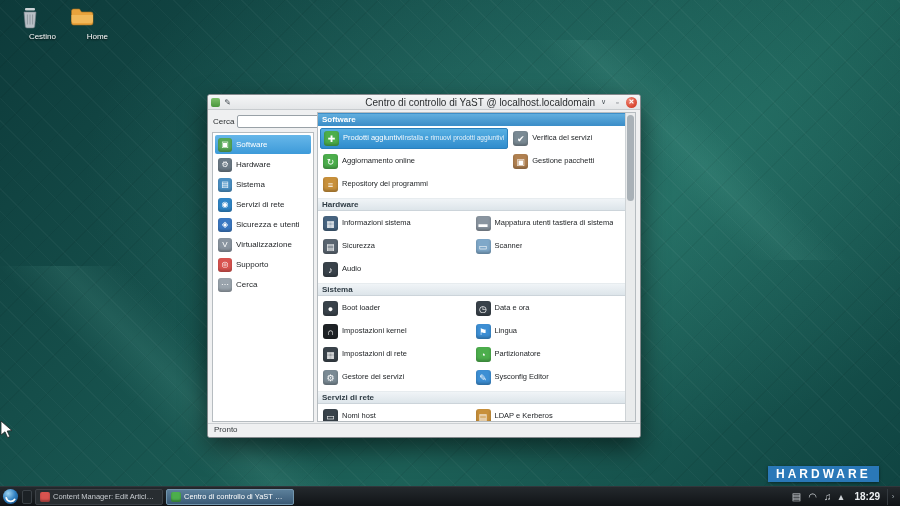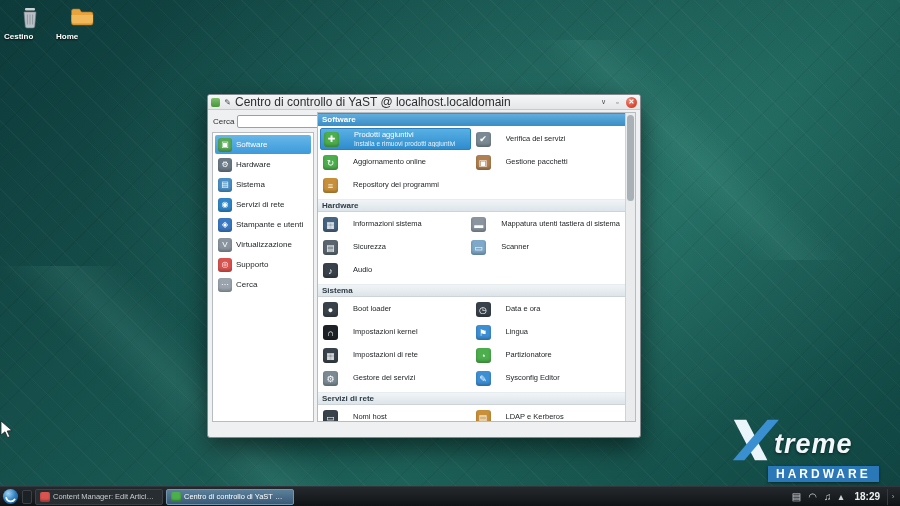--- a/index.html
+++ b/index.html
@@ -17,22 +17,22 @@
       repeating-linear-gradient(45deg, rgba(255,255,255,0.03) 0 1px, transparent 1px 16px),
       repeating-linear-gradient(-45deg, rgba(0,0,0,0.05) 0 1px, transparent 1px 22px);
   }
   .streak { position:absolute; pointer-events:none; }
   .streak.s1 { left:-40px; bottom:20px; width:420px; height:220px;
     background: linear-gradient(45deg, transparent 40%, rgba(150,235,215,0.10) 50%, transparent 60%); }
   .streak.s2 { right:0; top:40px; width:420px; height:220px;
     background: linear-gradient(45deg, transparent 42%, rgba(150,235,215,0.08) 50%, transparent 58%); }
 
   
-  .desk-icon { position:absolute; width:52px; text-align:left; color:#fff; font-size:8px;
-    text-shadow: 0 1px 2px rgba(0,0,0,0.9); cursor:default;font-weight:bold; }
+  .desk-icon { position:absolute; width:52px; text-align:right; color:#fff; font-size:8px;
+    text-shadow: 0 1px 2px rgba(0,0,0,0.9); cursor:default; }
   .desk-icon .glyph { display:flex; justify-content:center; height:26px; }
   #desk-cestino { left:4px; top:6px; }
   #desk-home   { left:56px; top:6px; }
 
   
   .logo { position:absolute; right:6px; bottom:24px; width:170px; }
   .logo .row1 { display:flex; align-items:flex-end; }
   .logo .treme { color:#f2f7fa; font-size:27px; font-weight:bold; font-style:italic;
     letter-spacing:1px; margin-left:-8px; margin-bottom:4px; text-shadow:0 1px 3px rgba(0,0,0,0.6); }
   .logo .hw { background:#2a78b8; color:#fff; font-weight:bold; font-size:12px;
@@ -45,21 +45,21 @@
   
   .window { position:absolute; left:207px; top:94px; width:434px; height:344px;
     background:#eff0f1; border:1px solid #84898d; border-radius:3px;
     box-shadow: 0 10px 26px rgba(0,0,0,0.55); }
   .titlebar { height:15px; display:flex; align-items:center; padding:0 3px; gap:3px;
     background:linear-gradient(#f5f6f7,#e4e6e8); border-bottom:1px solid #c7cbce;
     border-radius:2px 2px 0 0; font-size:8px; color:#2b2e30; }
   .tb-ico { font-size:8px; color:#4a5258; width:9px; text-align:center; }
   .tb-appico { width:9px; height:9px; border-radius:2px;
     background:linear-gradient(#7ec06a,#49963c); }
-  .tb-title { flex:1; text-align:left; font-size:12px; white-space:nowrap; overflow:hidden; }
+  .tb-title { flex:1; text-align:right; font-size:10px; white-space:nowrap; overflow:hidden; }
   .tb-btn { width:11px; height:11px; display:flex; align-items:center; justify-content:center;
     font-size:7px; color:#4a5258; cursor:pointer; }
   .tb-btn.close { background:radial-gradient(circle at 35% 30%, #f08a7a, #d8452f 70%);
     border-radius:50%; color:#fff; font-size:7px; font-weight:bold; }
 
   .win-body { position:absolute; top:17px; left:4px; right:4px; bottom:15px; display:flex; gap:3px; }
 
   
   .left-col { width:102px; display:flex; flex-direction:column; }
   .search-row { display:flex; align-items:center; gap:3px; margin:3px 1px 4px; }
@@ -83,21 +83,21 @@
     border-bottom:1px solid #ccd4da; margin:2px 0 1px; }
   .sec-header.accent { background:linear-gradient(#61aede,#3d8fc9); color:#fff;
     border-color:#3d8fc9; margin-top:0; }
   .sec-grid { display:grid; grid-template-columns:1fr 1fr; column-gap:2px; row-gap:2px; padding:1px 2px; }
   .pane-item { display:flex; align-items:center; gap:4px; min-height:21px; padding:2px 3px;
     border-radius:2px; cursor:pointer; }
   .pane-item.selected { background:linear-gradient(#58b0e3,#2f8ccd); border:1px solid #2a80bd; }
   .it-ico { width:15px; height:15px; flex:0 0 auto; border-radius:3px; color:#fff;
     display:flex; align-items:center; justify-content:center; font-size:9px;
     box-shadow: inset 0 -2px 3px rgba(0,0,0,0.25); }
-  .it-text { display:flex; flex-direction:column; line-height:1.15; overflow:hidden;margin-left:11px; }
+  .it-text { display:flex; flex-direction:row; line-height:1.15; overflow:hidden; }
   .it-label { font-size:7.5px; color:#232629; white-space:nowrap; overflow:hidden; text-overflow:ellipsis; }
   .pane-item.selected .it-label { color:#fff; }
   .it-sub { font-size:6.5px; color:#e7f3fb; white-space:nowrap; overflow:hidden; }
   .scrollbar { position:absolute; top:0; right:0; bottom:0; width:10px;
     background:#e9ebec; border-left:1px solid #ced3d6; }
   .scroll-thumb { position:absolute; top:2px; left:1px; right:1px; height:86px;
     background:#a9b1b7; border-radius:4px; cursor:pointer; }
 
   .statusbar { position:absolute; left:0; right:0; bottom:0; height:14px;
     border-top:1px solid #ccd0d3; font-size:8px; color:#33383c; padding:1px 6px;
@@ -144,27 +144,20 @@
   <span class="glyph">
     <svg width="25" height="22" viewBox="0 0 25 21">
       <path d="M1.5 4.5 a2 2 0 0 1 2 -2 h6 l2 3 h9.5 a2 2 0 0 1 2 2 v9 a2 2 0 0 1 -2 2 h-17.5 a2 2 0 0 1 -2 -2 Z" fill="#e9a33c" stroke="#a86f1e" stroke-width="0.6"></path>
       <path d="M1.5 8.5 h21.5 v6 a2 2 0 0 1 -2 2 h-17.5 a2 2 0 0 1 -2 -2 Z" fill="#f2b95a"></path>
     </svg>
   </span>
   <span>Home</span>
 </div>
 
 <div class="logo">
-  <div class="row1">
-    <svg width="58" height="48" viewBox="0 0 60 50">
-      <path d="M10 4 L32 46 L45 46 L23 4 Z" fill="#eaf4fb"></path>
-      <path d="M45 4 L9 46 L21 46 L57 4 Z" fill="#3a8fd0"></path>
-    </svg>
-    <span class="treme">treme</span>
-  </div>
   <span class="hw">HARDWARE</span>
 </div>
 
 <div class="cursor">
   <svg width="14" height="20" viewBox="0 0 14 20">
     <path d="M1,1 L1,15 L5,11.8 L7.6,17.6 L9.8,16.6 L7.2,11 L12,10.6 Z" fill="#fff" stroke="#222" stroke-width="0.8"></path>
   </svg>
 </div>
 
 <div class="window">
@@ -195,21 +188,21 @@
           <div class="sb-item">
     <span class="sb-ico" style="background: rgb(74, 144, 196);">▤</span>
     <span class="sb-label">Sistema</span>
   </div>
           <div class="sb-item">
     <span class="sb-ico" style="background: rgb(47, 134, 200);">◉</span>
     <span class="sb-label">Servizi di rete</span>
   </div>
           <div class="sb-item">
     <span class="sb-ico" style="background: rgb(58, 120, 194);">◈</span>
-    <span class="sb-label">Stampante e utenti</span>
+    <span class="sb-label">Sicurezza e utenti</span>
   </div>
           <div class="sb-item">
     <span class="sb-ico" style="background: rgb(138, 149, 160);">V</span>
     <span class="sb-label">Virtualizzazione</span>
   </div>
           <div class="sb-item">
     <span class="sb-ico" style="background: rgb(217, 83, 79);">◎</span>
     <span class="sb-label">Supporto</span>
   </div>
           <div class="sb-item">
@@ -381,20 +374,21 @@
   </div>
             </div>
   </div>
         </div>
       <div class="scrollbar">
         <div class="scroll-thumb"></div>
       </div>
     </div>
   </div>
 
+  <div class="statusbar">Pronto</div>
 </div>
 
 <div class="taskbar">
   <span class="launcher">
     <svg width="17" height="17" viewBox="0 0 18 18">
       <defs>
         <radialGradient id="lg" cx="35%" cy="30%" r="80%">
           <stop offset="0%" stop-color="#9fd4f2"></stop>
             <stop offset="60%" stop-color="#2f7fc0"></stop>
             <stop offset="100%" stop-color="#1b5a92"></stop>

